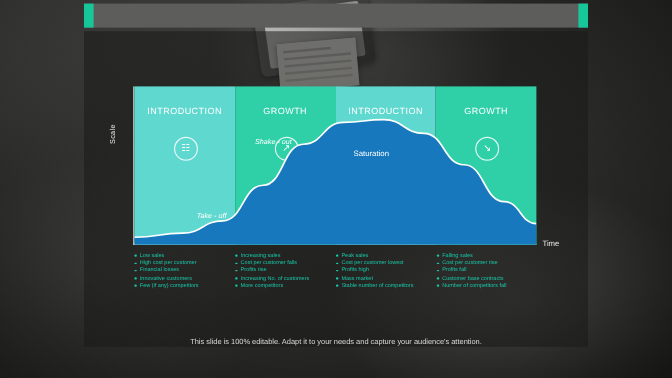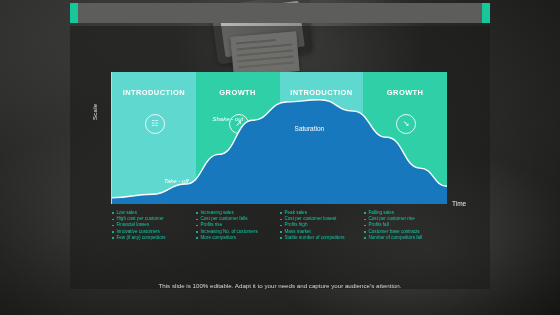--- a/index.html
+++ b/index.html
@@ -84,21 +84,21 @@
   .xlabel{
     position:absolute;left:452px;top:200px;color:#e8e8e8;font-size:6.5px;
   }
 
   .stage{
     position:absolute;top:0;height:132px;
   }
   .stage .hdr{
     position:absolute;left:0;top:0;width:100%;height:40px;
     display:flex;align-items:center;justify-content:center;
-    color:#ffffff;font-size:7.5px;font-weight:bold;letter-spacing:.4px;
+    color:#ffffff;font-size:7.5px;font-weight:normal;letter-spacing:.4px;
   }
   .stage .circ{
     position:absolute;top:42px;left:50%;margin-left:-9px;
     width:18px;height:18px;border-radius:50%;
     border:1px solid rgba(255,255,255,.85);
     display:flex;align-items:center;justify-content:center;
     color:#fff;font-size:8px;line-height:1;
   }
 
   .curveWrap{

